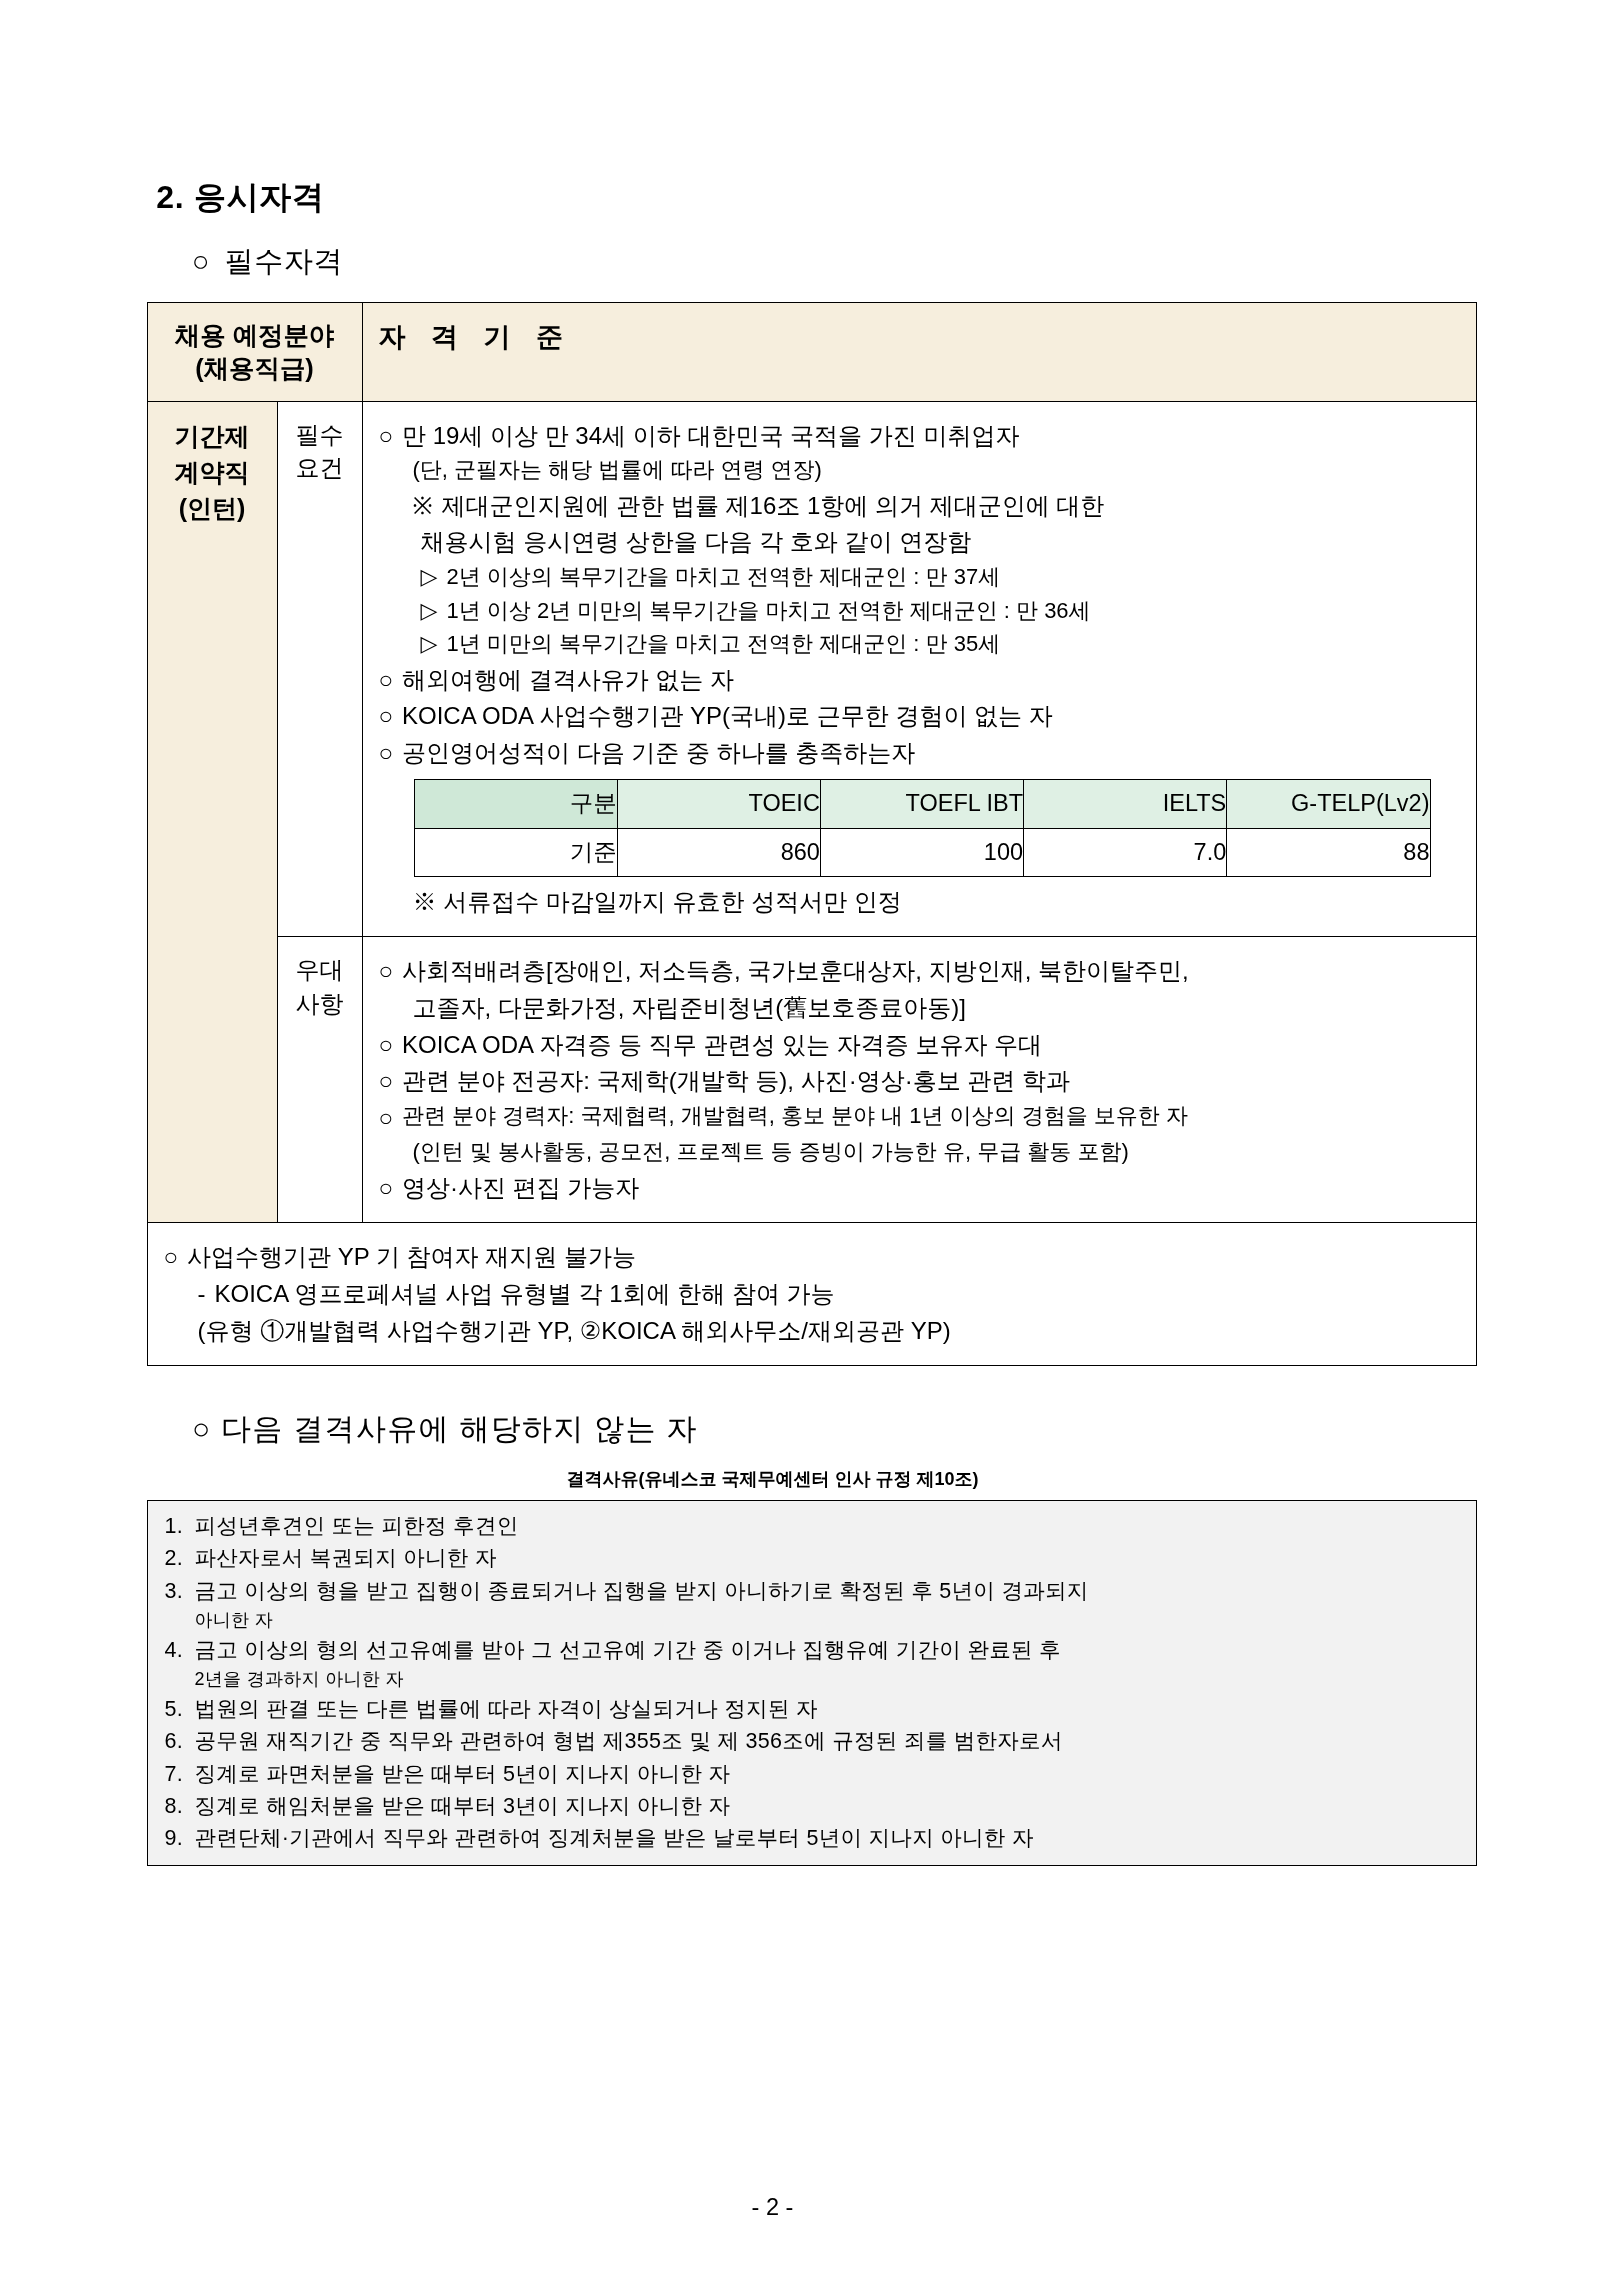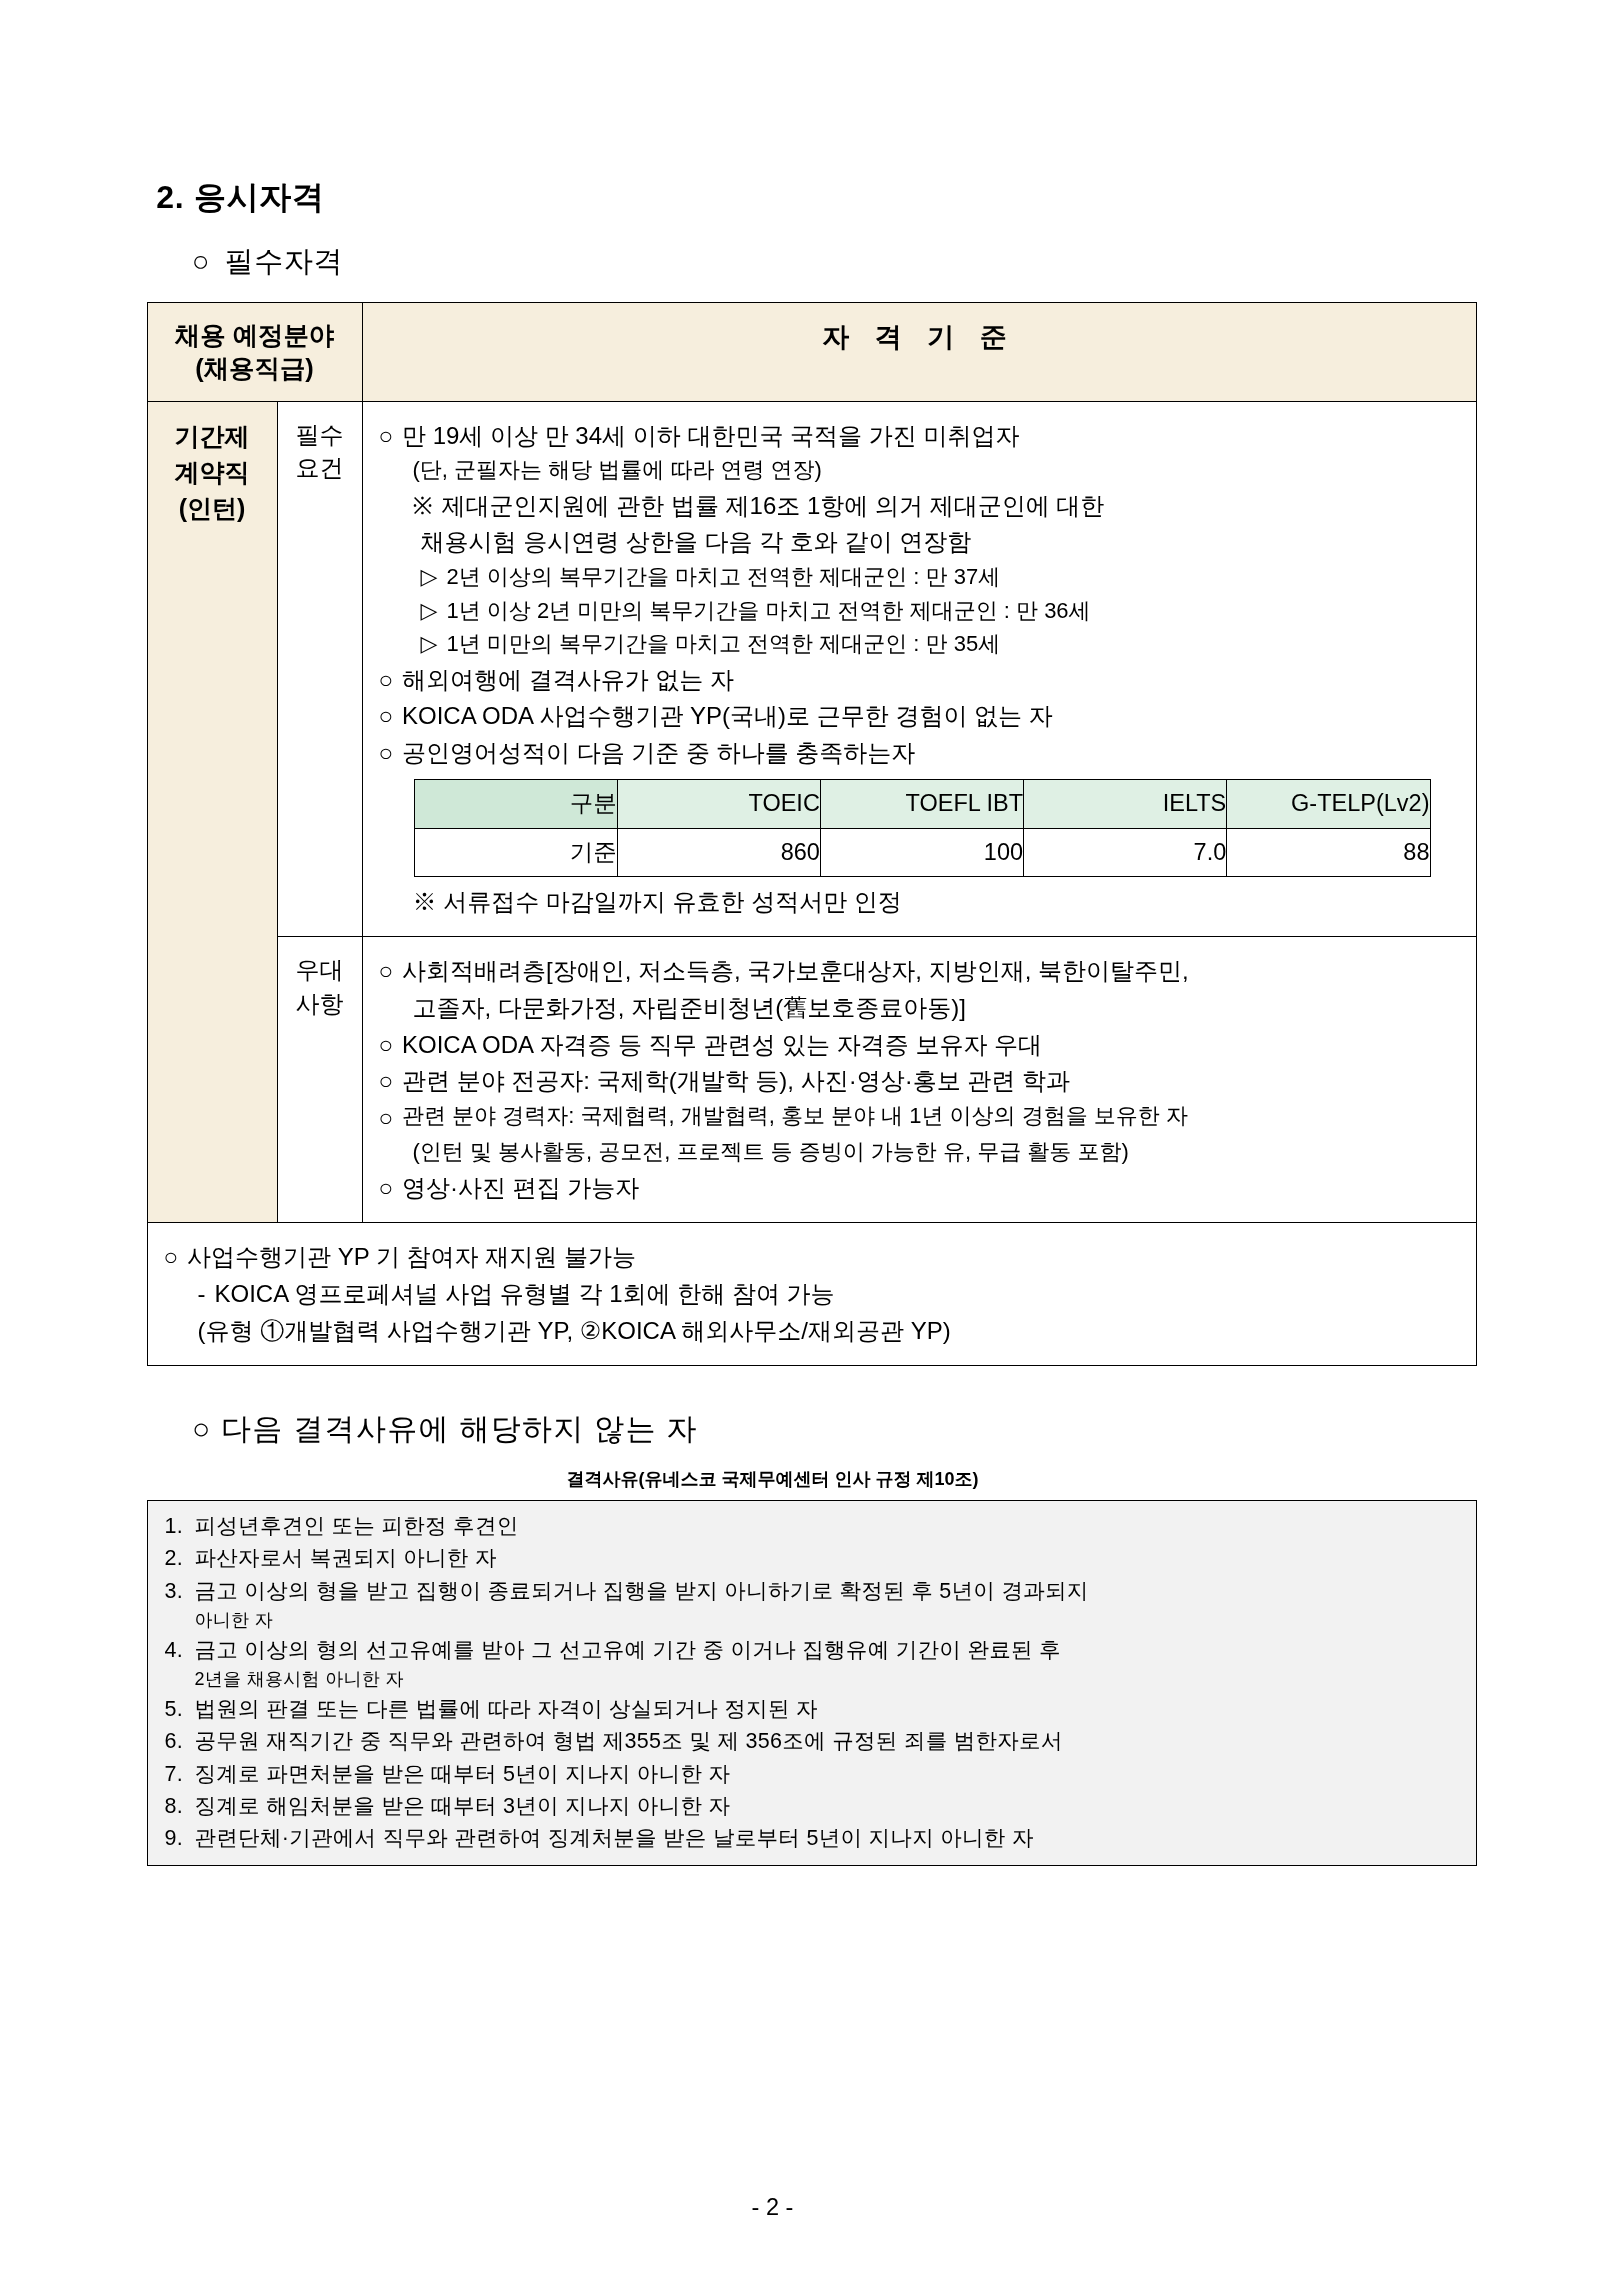--- a/index.html
+++ b/index.html
@@ -53,21 +53,21 @@
     background: #f6eedd;
     text-align: center;
     font-size: 25.4px;
     font-weight: bold;
     line-height: 1.3;
     padding: 9px 2.6px 10.4px 2.6px;
     vertical-align: middle;
   }
   .hdr-right {
     background: #f6eedd;
-    text-align: center;
+    text-align: left;
     font-size: 27px;
     font-weight: bold;
     letter-spacing: 9px;
     vertical-align: middle;
     padding: 13px 0;
   }
   .col-a { width: 130px; }
   .col-b { width: 85px; }
   .cell-cat {
     background: #f6eedd;
@@ -342,21 +342,21 @@
     </div>
     <div class="dq-item">
       <span class="num">3.</span>
       <span class="txt">금고 이상의 형을 받고 집행이 종료되거나 집행을 받지 아니하기로 확정된 후 5년이 경과되지</span>
     </div>
     <div class="dq-cont">아니한 자</div>
     <div class="dq-item">
       <span class="num">4.</span>
       <span class="txt">금고 이상의 형의 선고유예를 받아 그 선고유예 기간 중 이거나 집행유예 기간이 완료된 후</span>
     </div>
-    <div class="dq-cont">2년을 채용시험 아니한 자</div>
+    <div class="dq-cont">2년을 경과하지 아니한 자</div>
     <div class="dq-item">
       <span class="num">5.</span>
       <span class="txt">법원의 판결 또는 다른 법률에 따라 자격이 상실되거나 정지된 자</span>
     </div>
     <div class="dq-item">
       <span class="num">6.</span>
       <span class="txt">공무원 재직기간 중 직무와 관련하여 형법 제355조 및 제 356조에 규정된 죄를 범한자로서</span>
     </div>
     <div class="dq-item">
       <span class="num">7.</span>

